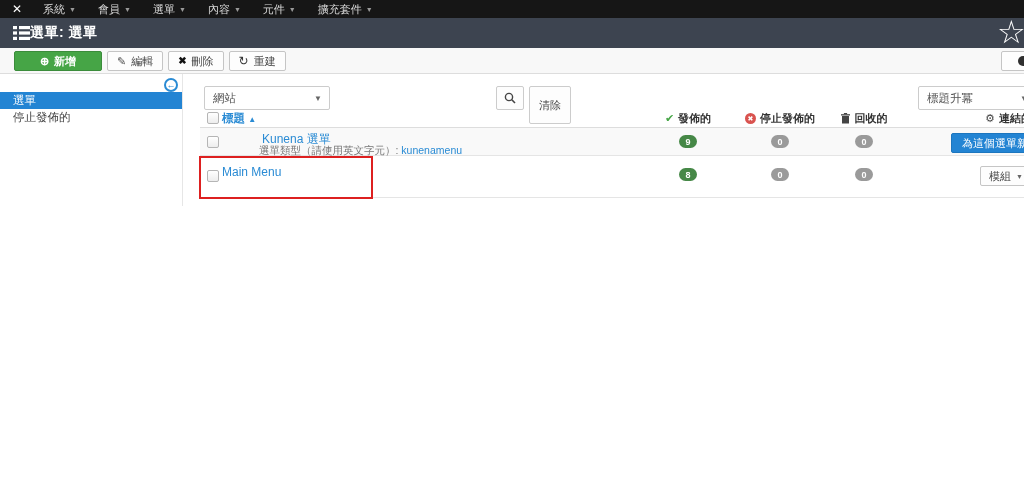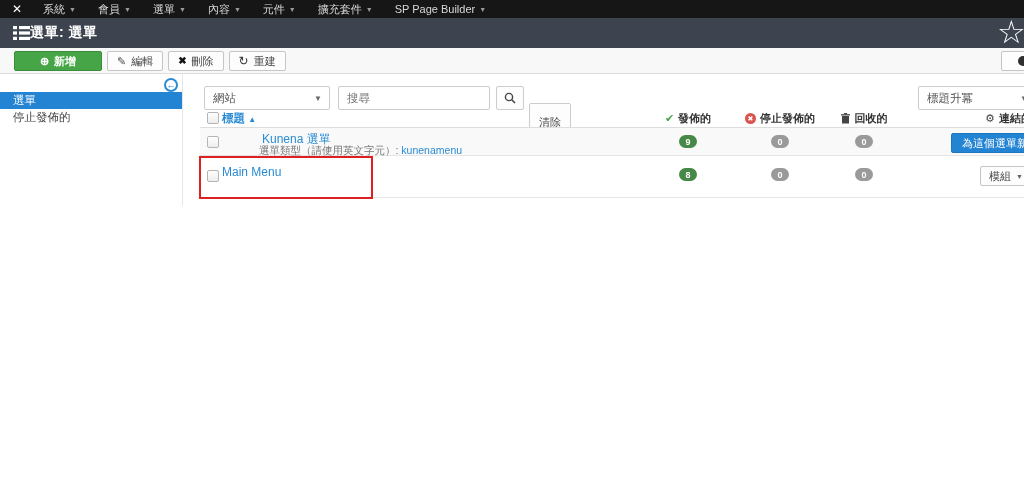--- a/index.html
+++ b/index.html
@@ -69,21 +69,21 @@
     position:absolute; left:338px; top:86px; width:152px; height:24px;
     border:1px solid #ccc; border-radius:2px; padding:0 8px; font-size:11.5px; color:#555;
     font-family:"Liberation Sans","DejaVu Sans",sans-serif; outline:none;
   }
   .search-btn {
     position:absolute; left:496px; top:86px; width:28px; height:24px;
     background:#fdfdfd; border:1px solid #ccc; border-radius:2px;
     display:flex; align-items:center; justify-content:center; cursor:pointer;
   }
   .clear-btn {
-    position:absolute; left:529px; top:103px; height:24px; padding:18px 9px;
+    position:absolute; left:529px; top:86px; height:24px; padding:18px 9px;
     background:#fdfdfd; border:1px solid #ccc; border-radius:2px;
     font-size:11px; color:#444; display:flex; align-items:center; cursor:pointer;
   }
   
   .table { position:absolute; left:200px; top:111px; width:824px; }
   .thead { position:relative; height:17px; border-bottom:1px solid #ddd; }
   .checkbox {
     width:12px; height:12px; border:1px solid #b5b5b5; border-radius:2px;
     background:linear-gradient(#fff,#ededed); display:inline-block; cursor:pointer;
   }
@@ -154,24 +154,20 @@
       <span class="caret">▼</span>
     </span>
     <span class="menu-item">
       <span>元件</span>
       <span class="caret">▼</span>
     </span>
     <span class="menu-item">
       <span>擴充套件</span>
       <span class="caret">▼</span>
     </span>
-    <span class="menu-item">
-      <span>SP Page Builder</span>
-      <span class="caret">▼</span>
-    </span>
   </div>
 
   <div class="pageheader">
     <span class="list-icon">
       <svg width="17" height="14" viewBox="0 0 17 14">
         <rect x="0" y="0" width="4" height="3.2" fill="#fff"></rect>
           <rect x="6" y="0" width="11" height="3.2" fill="#fff"></rect>
         <rect x="0" y="5.4" width="4" height="3.2" fill="#fff"></rect>
           <rect x="6" y="5.4" width="11" height="3.2" fill="#fff"></rect>
         <rect x="0" y="10.8" width="4" height="3.2" fill="#fff"></rect>
@@ -210,21 +206,20 @@
   <div class="collapse-icon">←</div>
   <div class="sidebar-items">
     <div class="side-item active">選單</div>
     <div class="side-item">停止發佈的</div>
   </div>
 
   <div class="select-box site-select">
     <span class="sel-label">網站</span>
     <span class="sel-caret">▼</span>
   </div>
-  <input class="search-input" type="text" placeholder="搜尋" style="">
   <button class="search-btn">
     <svg width="12" height="12" viewBox="0 0 12 12">
       <circle cx="5" cy="5" r="3.6" fill="none" stroke="#444" stroke-width="1.4"></circle>
       <line x1="7.8" y1="7.8" x2="11" y2="11" stroke="#444" stroke-width="1.6"></line>
     </svg>
   </button>
   <button class="clear-btn">清除</button>
   <div class="select-box sort-select">
     <span class="sel-label">標題升冪</span>
     <span class="sel-caret">▼</span>

